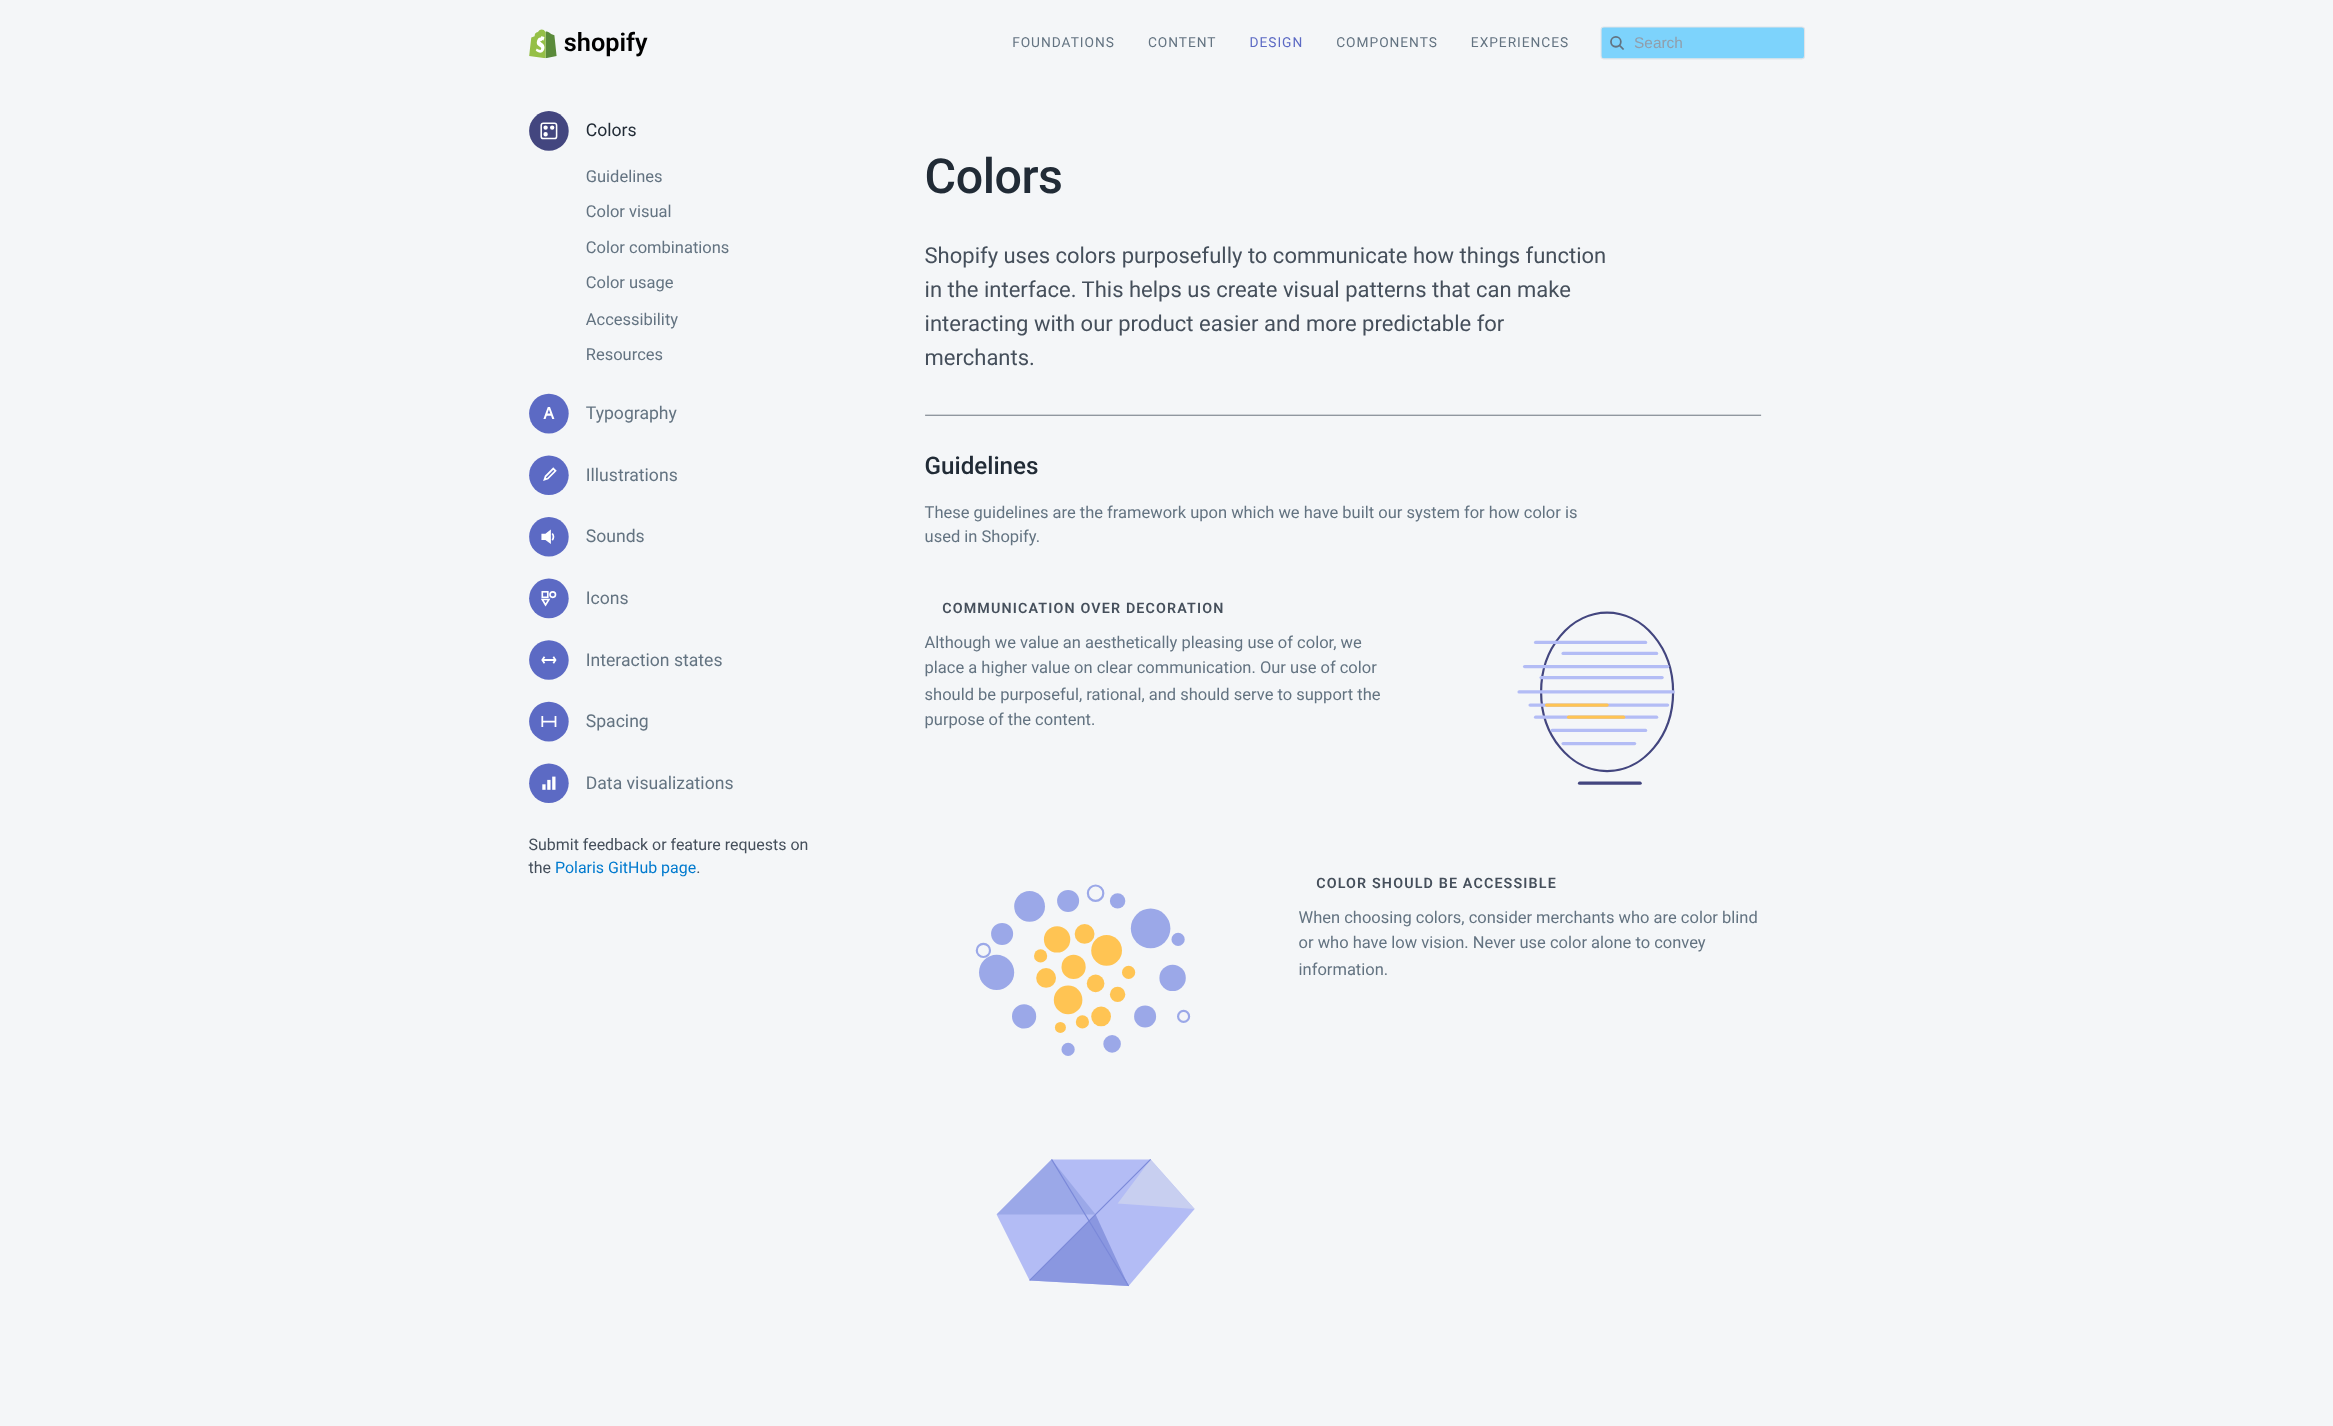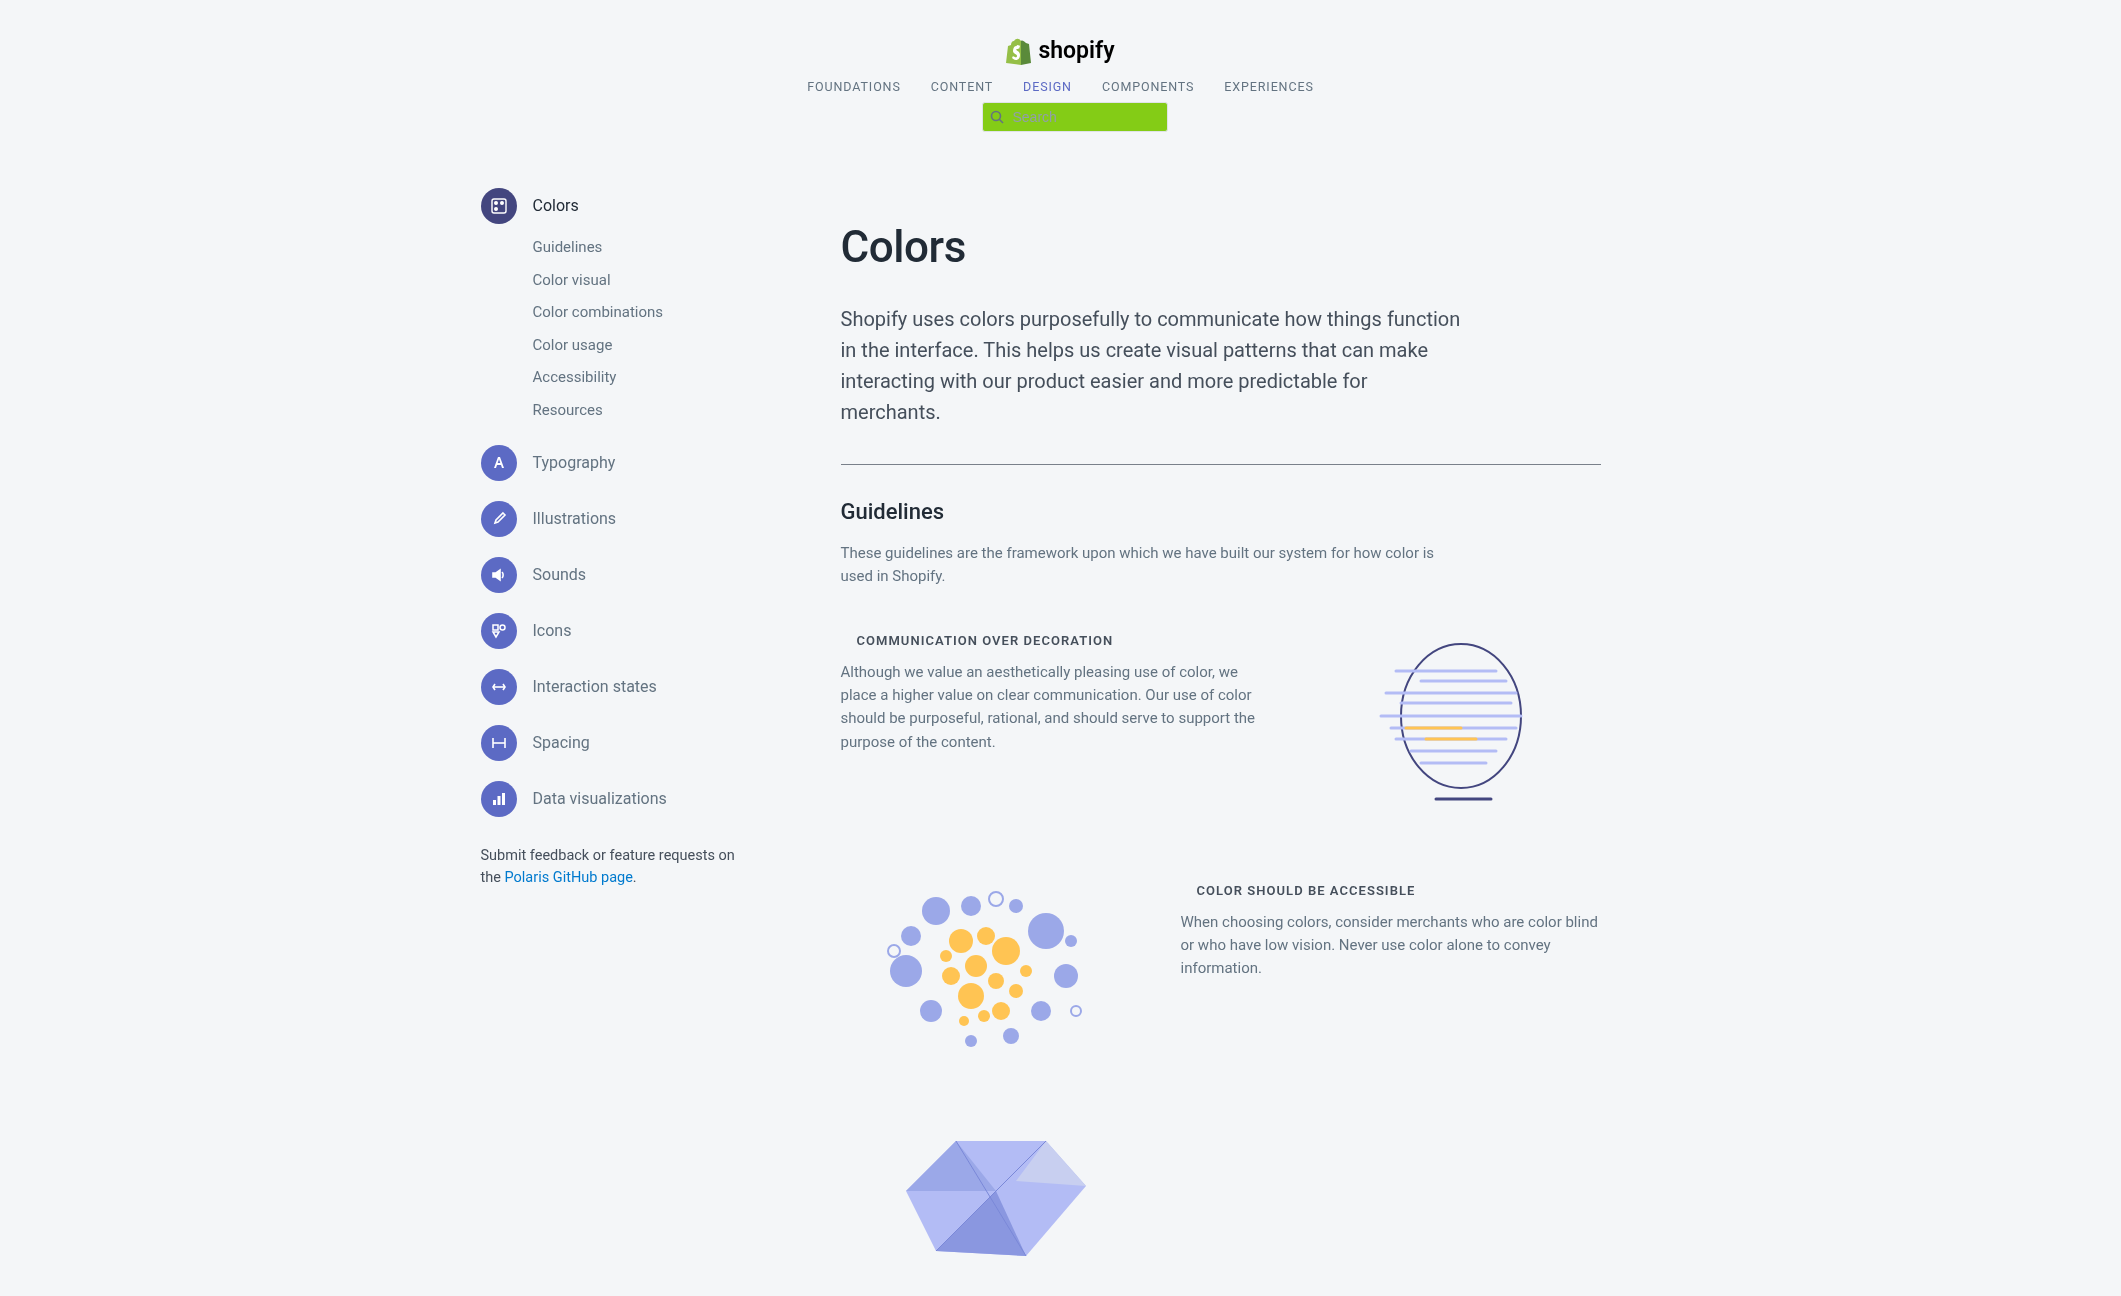--- a/index.html
+++ b/index.html
@@ -11,32 +11,32 @@
     --link:#007ace;
     --border:#dfe3e8;
   }
   *{box-sizing:border-box;}
   html,body{margin:0;padding:0;background:var(--bg);color:var(--ink);
     font-family:-apple-system,BlinkMacSystemFont,"Segoe UI",Roboto,Helvetica,Arial,sans-serif;
     font-size:15px;line-height:1.5;}
   a{color:var(--link);text-decoration:none;}
 
   
-  .top{display:flex;align-items:center;max-width:1240px;margin:12px auto;
-    padding:22px 40px 0 40px;flex-direction:column;}
+  .top{display:flex;align-items:center;max-width:1240px;margin:0 auto;
+    padding:22px 40px 0 40px;}
   .logo{display:flex;align-items:center;gap:6px;font-weight:600;font-size:23px;color:#000;}
   .spacer{flex:1;}
   .tabs{display:flex;gap:30px;}
   .tab{font-size:12.5px;letter-spacing:.07em;font-weight:400;color:var(--muted);
     padding:6px 0;border-top:3px solid transparent;cursor:pointer;}
   .tab.active{color:var(--indigo);}
   .search-wrap{margin-left:28px;position:relative;width:186px;}
   .search-wrap svg{position:absolute;left:8px;top:8px;}
   .search{width:100%;height:30px;border:1px solid var(--border);border-radius:3px;
-    padding:4px 8px 4px 30px;font-size:14px;background:#84cc16;color:#333;}
+    padding:4px 8px 4px 30px;font-size:14px;background:#7dd3fc;color:#333;}
   .search::placeholder{color:#919eab;}
 
   
   .wrap{display:flex;max-width:1240px;margin:0 auto;padding:34px 40px 80px 40px;gap:40px;}
 
   
   .side{width:260px;flex:none;}
   .nav-item{display:flex;align-items:center;gap:16px;padding:10px 0;cursor:pointer;}
   .nav-icon{width:36px;height:36px;border-radius:50%;background:var(--indigo);
     display:flex;align-items:center;justify-content:center;flex:none;color:#fff;}

